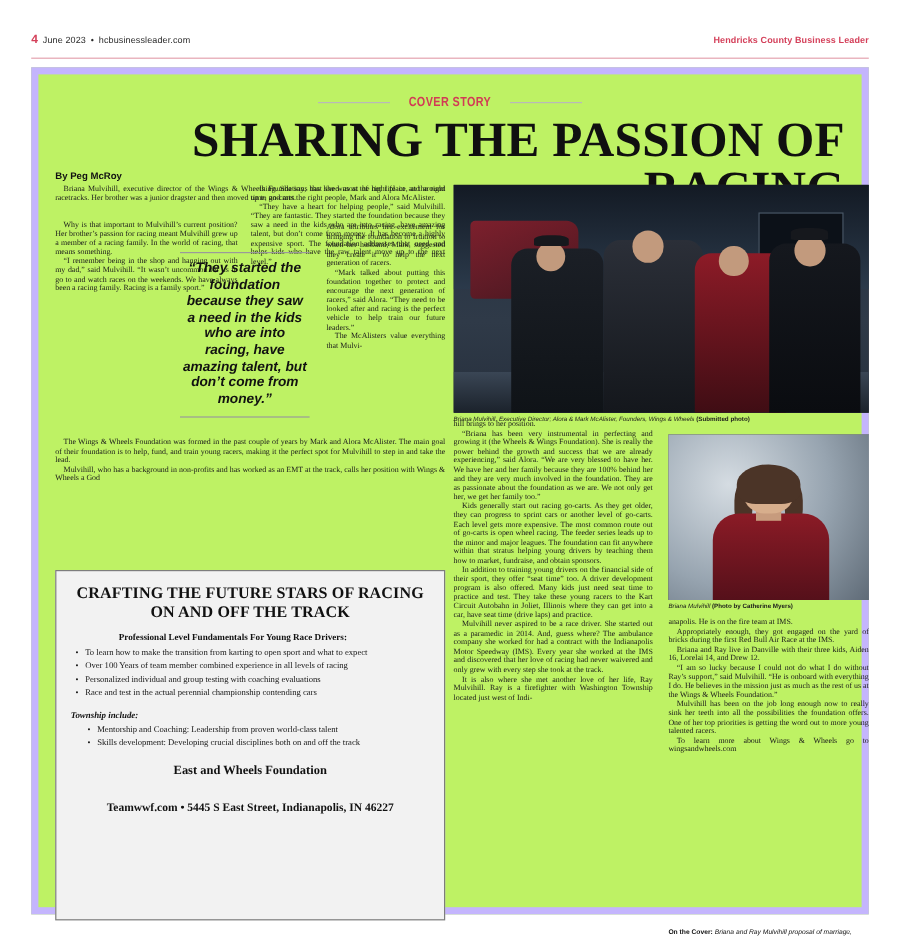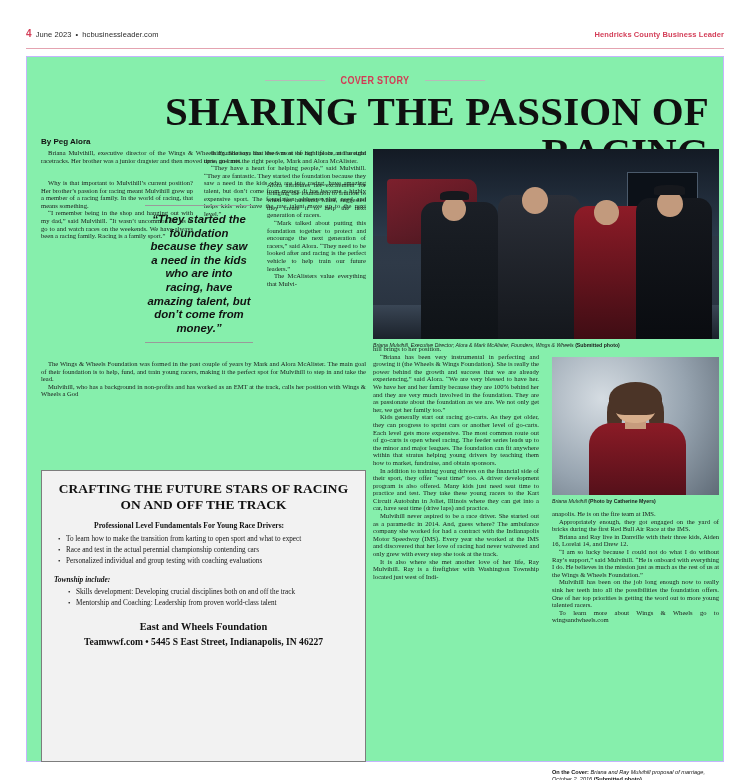--- a/index.html
+++ b/index.html
@@ -20,21 +20,21 @@
   .folio-left{display:flex;align-items:baseline;gap:4px;
     font-family:"Liberation Sans", sans-serif;font-size:7.5px;color:#2b2b2b;letter-spacing:.1px;}
   .folio-num{color:#d4405a;font-weight:bold;font-size:10px;font-family:"Liberation Sans", sans-serif;}
   .folio-right{font-family:"Liberation Sans", sans-serif;font-size:7.5px;font-weight:bold;
     color:#d4405a;letter-spacing:.1px;}
   .mast-rule{position:absolute;left:26px;right:26px;top:48px;height:1.4px;background:#e4a3b0;}
 
   
   .frame{
     position:absolute;left:26px;top:56px;right:26px;bottom:18px;
-    border:1px solid #c4b5fd;box-sizing:border-box;background:#86efac;
+    border:6px solid #c4b5fd;box-sizing:border-box;background:#bef264;
   }
 
   
   .kicker-wrap{
     position:absolute;left:0;right:0;top:16px;height:14px;
     display:flex;align-items:center;justify-content:center;gap:8px;
   }
   .kicker-rule{width:60px;height:1px;background:#b9b9b9;}
   .kicker{
     font-family:"Liberation Sans", sans-serif;
@@ -181,21 +181,21 @@
   .sb-list2 li{
     position:relative;font-family:"Liberation Serif", serif;
     font-size:7.2px;line-height:9.8px;margin-bottom:1.5px;color:#161616;
   }
   .sb-list2 li:before{content:"\2022";position:absolute;left:-8px;top:0;font-size:7px;}
   .sb-org{
     margin-top:12px;text-align:center;font-family:"Liberation Serif", serif;
     font-weight:bold;font-size:10.4px;color:#111;
   }
   .sb-addr{
-    margin-top:4px;text-align:center;font-family:"Liberation Serif", serif;
+    margin-top:20px;text-align:center;font-family:"Liberation Serif", serif;
     font-weight:bold;font-size:9.6px;color:#111;
   }
 
   
   .onthecover{
     position:absolute;left:525px;top:712px;width:167px;
     font-family:"Liberation Sans", sans-serif;font-size:5.6px;line-height:7.4px;
     color:#111;
   }
   .onthecover .lbl{font-weight:bold;}
@@ -221,21 +221,21 @@
   <div class="frame">
 
     <div class="kicker-wrap">
       <span class="kicker-rule"></span>
       <span class="kicker">COVER STORY</span>
       <span class="kicker-rule"></span>
     </div>
 
     <div class="headline">SHARING THE PASSION OF RACING</div>
 
-    <div class="byline">By Peg Alora</div>
+    <div class="byline">By Peg McRoy</div>
 
     <div class="col" id="c1a">
       <p>Briana Mulvihill, executive director of the Wings &amp; Wheels Foundation, has lived most of her life in and around racetracks. Her brother was a junior dragster and then moved up to go-carts.</p>
     </div>
 
     <div class="col" id="c1b">
       <p>Why is that important to Mulvihill’s current position? Her brother’s passion for racing meant Mulvihill grew up a member of a racing family. In the world of racing, that means something.</p>
       <p>“I remember being in the shop and hanging out with my dad,” said Mulvihill. “It wasn’t uncommon for us to go to and watch races on the weekends. We have always been a racing family. Racing is a family sport.”</p>
     </div>
 
@@ -313,26 +313,27 @@
 
     <div class="onthecover">
       <span class="lbl">On the Cover:</span><span class="it"> Briana and Ray Mulvihill proposal of marriage, October 2, 2016 </span><span class="sub">(Submitted photo)</span>
     </div>
 
     <div class="sidebox">
       <div class="sb-title">CRAFTING THE FUTURE STARS OF RACING ON AND OFF THE TRACK</div>
       <div class="sb-sub">Professional Level Fundamentals For Young Race Drivers:</div>
       <ul class="sb-list">
         <li>To learn how to make the transition from karting to open sport and what to expect</li>
+        <li>Over 100 Years of team member combined experience in all levels of racing</li>
+        <li>Personalized individual and group testing with coaching evaluations</li>
         <li>Race and test in the actual perennial championship contending cars</li>
-        <li>Personalized individual and group testing with coaching evaluations</li>
       </ul>
       <div class="sb-prog">Township include:</div>
       <ul class="sb-list2">
+        <li>Mentorship and Coaching: Leadership from proven world-class talent</li>
         <li>Skills development: Developing crucial disciplines both on and off the track</li>
-        <li>Mentorship and Coaching: Leadership from proven world-class talent</li>
       </ul>
       <div class="sb-org">East and Wheels Foundation</div>
       <div class="sb-addr">Teamwwf.com  •  5445 S East Street, Indianapolis, IN 46227</div>
     </div>
 
   </div>
 </div>
 
 </body></html>

